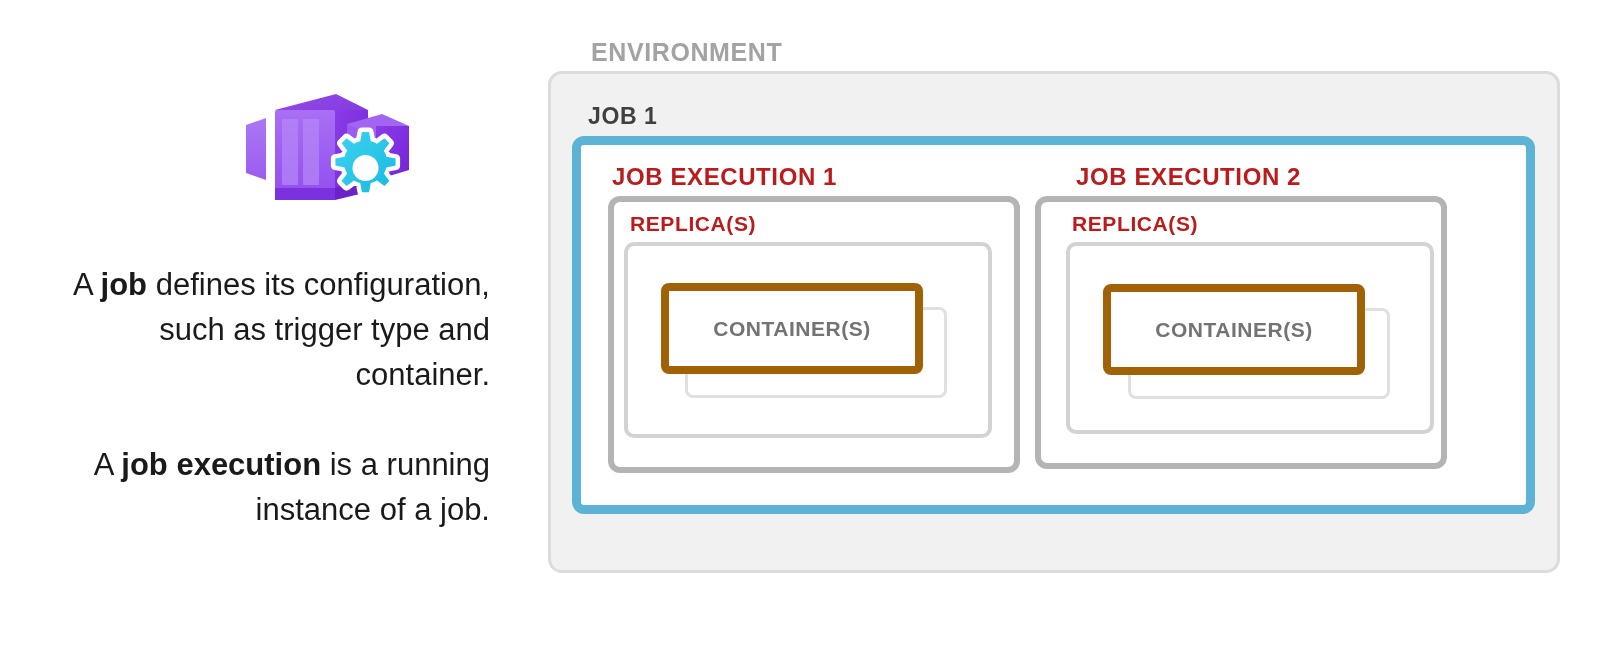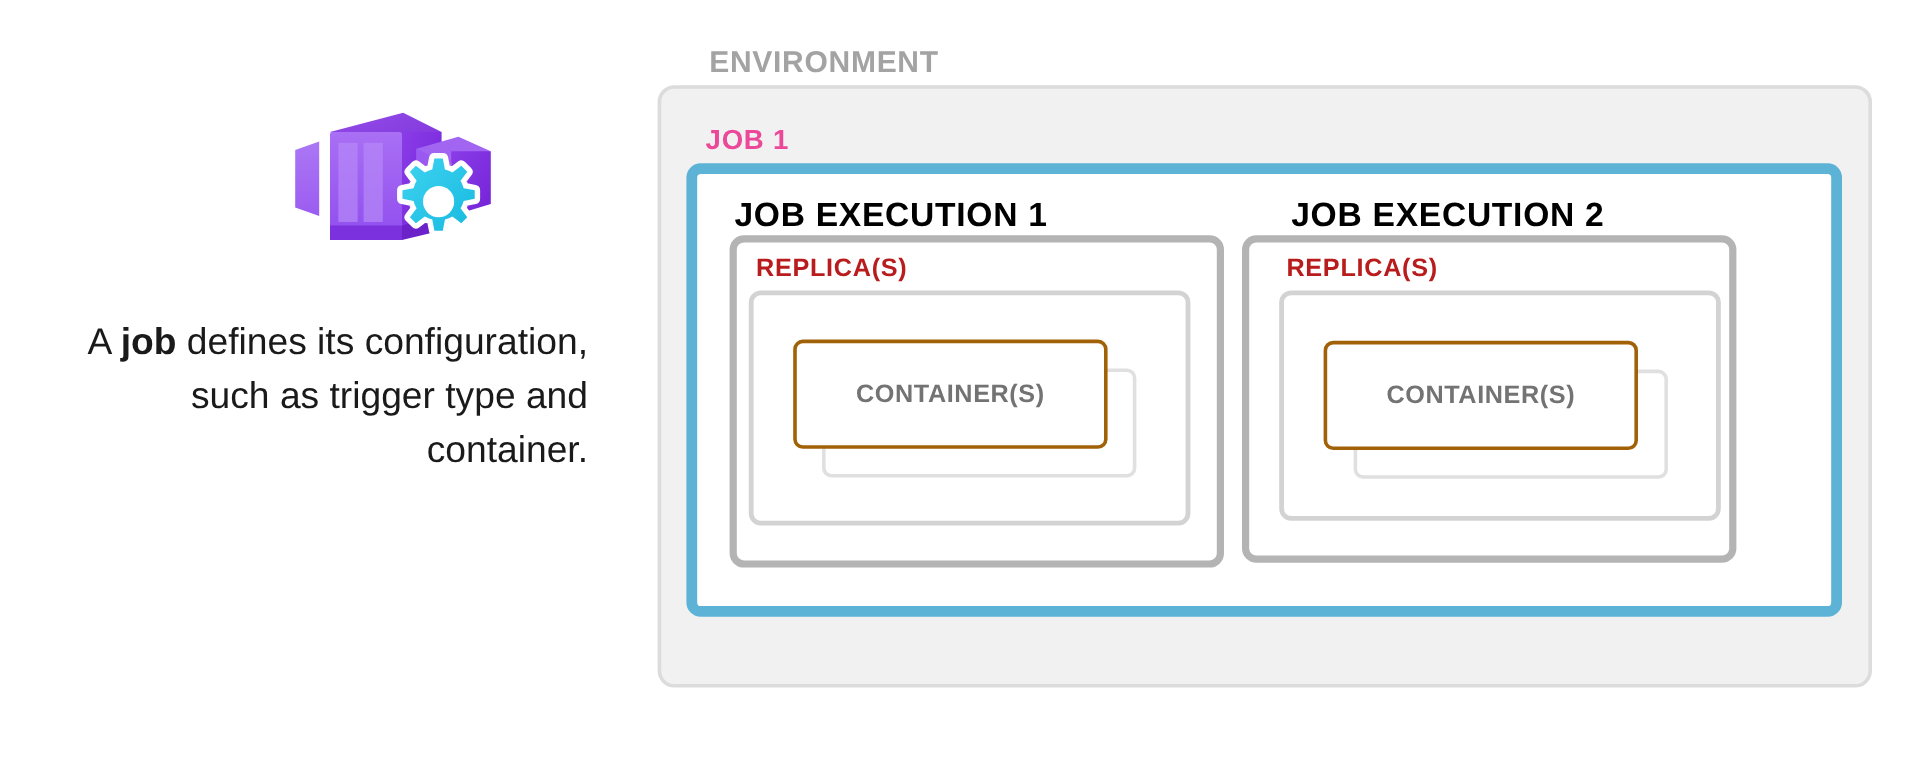--- a/index.html
+++ b/index.html
@@ -69,35 +69,35 @@
     left: 28px; top: 71px;
     width: 1012px; height: 502px;
     background: #f1f1f1;
     border: 3px solid #dcdcdc;
     border-radius: 14px;
   }
 
   #job1-label {
     left: 68px; top: 103px;
     font-size: 23px;
-    color: #ec4899;
+    color: #404040;
   }
 
   #job1-box {
     position: absolute;
     left: 52px; top: 136px;
     width: 963px; height: 378px;
     background: #ffffff;
     border: 9px solid #5cb3d6;
     border-radius: 12px;
   }
 
   .exec-label {
-    font-size: 28px;
-    color: #000000;
+    font-size: 24px;
+    color: #b91c1c;
   }
   #exec1-label { left: 92px; top: 163px; }
   #exec2-label { left: 536px; top: 163px; margin-left: 20px; }
 
   .exec-box {
     position: absolute;
     background: #ffffff;
     border: 6px solid #b4b4b4;
     border-radius: 12px;
   }
@@ -123,21 +123,21 @@
   
   .container-back {
     position: absolute;
     background: #ffffff;
     border: 3px solid #e0e0e0;
     border-radius: 8px;
   }
   .container-front {
     position: absolute;
     background: #ffffff;
-    border: 3px solid #a16207;
+    border: 8px solid #a16207;
     border-radius: 8px;
     display: flex;
     align-items: center;
     justify-content: center;
   }
   .container-front .clabel {
     font-size: 21px;
     font-weight: 700;
     color: #737373;
     letter-spacing: 0.5px;
@@ -197,20 +197,21 @@
         <g transform="translate(93,58)">
           <path d="M26 -14 l7 0 1.8 9.2 a24 24 0 0 1 6.2 2.6 l7.4 -5.6 5 5 -5.6 7.4 a24 24 0 0 1 2.6 6.2 l9.2 1.8 0 7 -9.2 1.8 a24 24 0 0 1 -2.6 6.2 l5.6 7.4 -5 5 -7.4 -5.6 a24 24 0 0 1 -6.2 2.6 l-1.8 9.2 -7 0 -1.8 -9.2 a24 24 0 0 1 -6.2 -2.6 l-7.4 5.6 -5 -5 5.6 -7.4 a24 24 0 0 1 -2.6 -6.2 l-9.2 -1.8 0 -7 9.2 -1.8 a24 24 0 0 1 2.6 -6.2 l-5.6 -7.4 5 -5 7.4 5.6 a24 24 0 0 1 6.2 -2.6 Z" fill="#ffffff" stroke="#ffffff" stroke-width="9" stroke-linejoin="round"></path>
           <path d="M26 -14 l7 0 1.8 9.2 a24 24 0 0 1 6.2 2.6 l7.4 -5.6 5 5 -5.6 7.4 a24 24 0 0 1 2.6 6.2 l9.2 1.8 0 7 -9.2 1.8 a24 24 0 0 1 -2.6 6.2 l5.6 7.4 -5 5 -7.4 -5.6 a24 24 0 0 1 -6.2 2.6 l-1.8 9.2 -7 0 -1.8 -9.2 a24 24 0 0 1 -6.2 -2.6 l-7.4 5.6 -5 -5 5.6 -7.4 a24 24 0 0 1 -2.6 -6.2 l-9.2 -1.8 0 -7 9.2 -1.8 a24 24 0 0 1 2.6 -6.2 l-5.6 -7.4 5 -5 7.4 5.6 a24 24 0 0 1 6.2 -2.6 Z" fill="url(#gGear)"></path>
           <circle cx="29.5" cy="22" r="13" fill="#ffffff"></circle>
         </g>
       </svg>
     </div>
 
     <div id="left-text">
       <p class="first"><span>A </span><b>job</b><span> defines its configuration, such as trigger type and container.</span></p>
+      <p class="second"><span>A </span><b>job execution</b><span> is a running instance of a job.</span></p>
     </div>
   </div>
 
   <div id="diagram">
 
     <div class="cap-label" id="env-label">ENVIRONMENT</div>
 
     <div id="env-box"></div>
 
     <div class="cap-label" id="job1-label">JOB 1</div>

